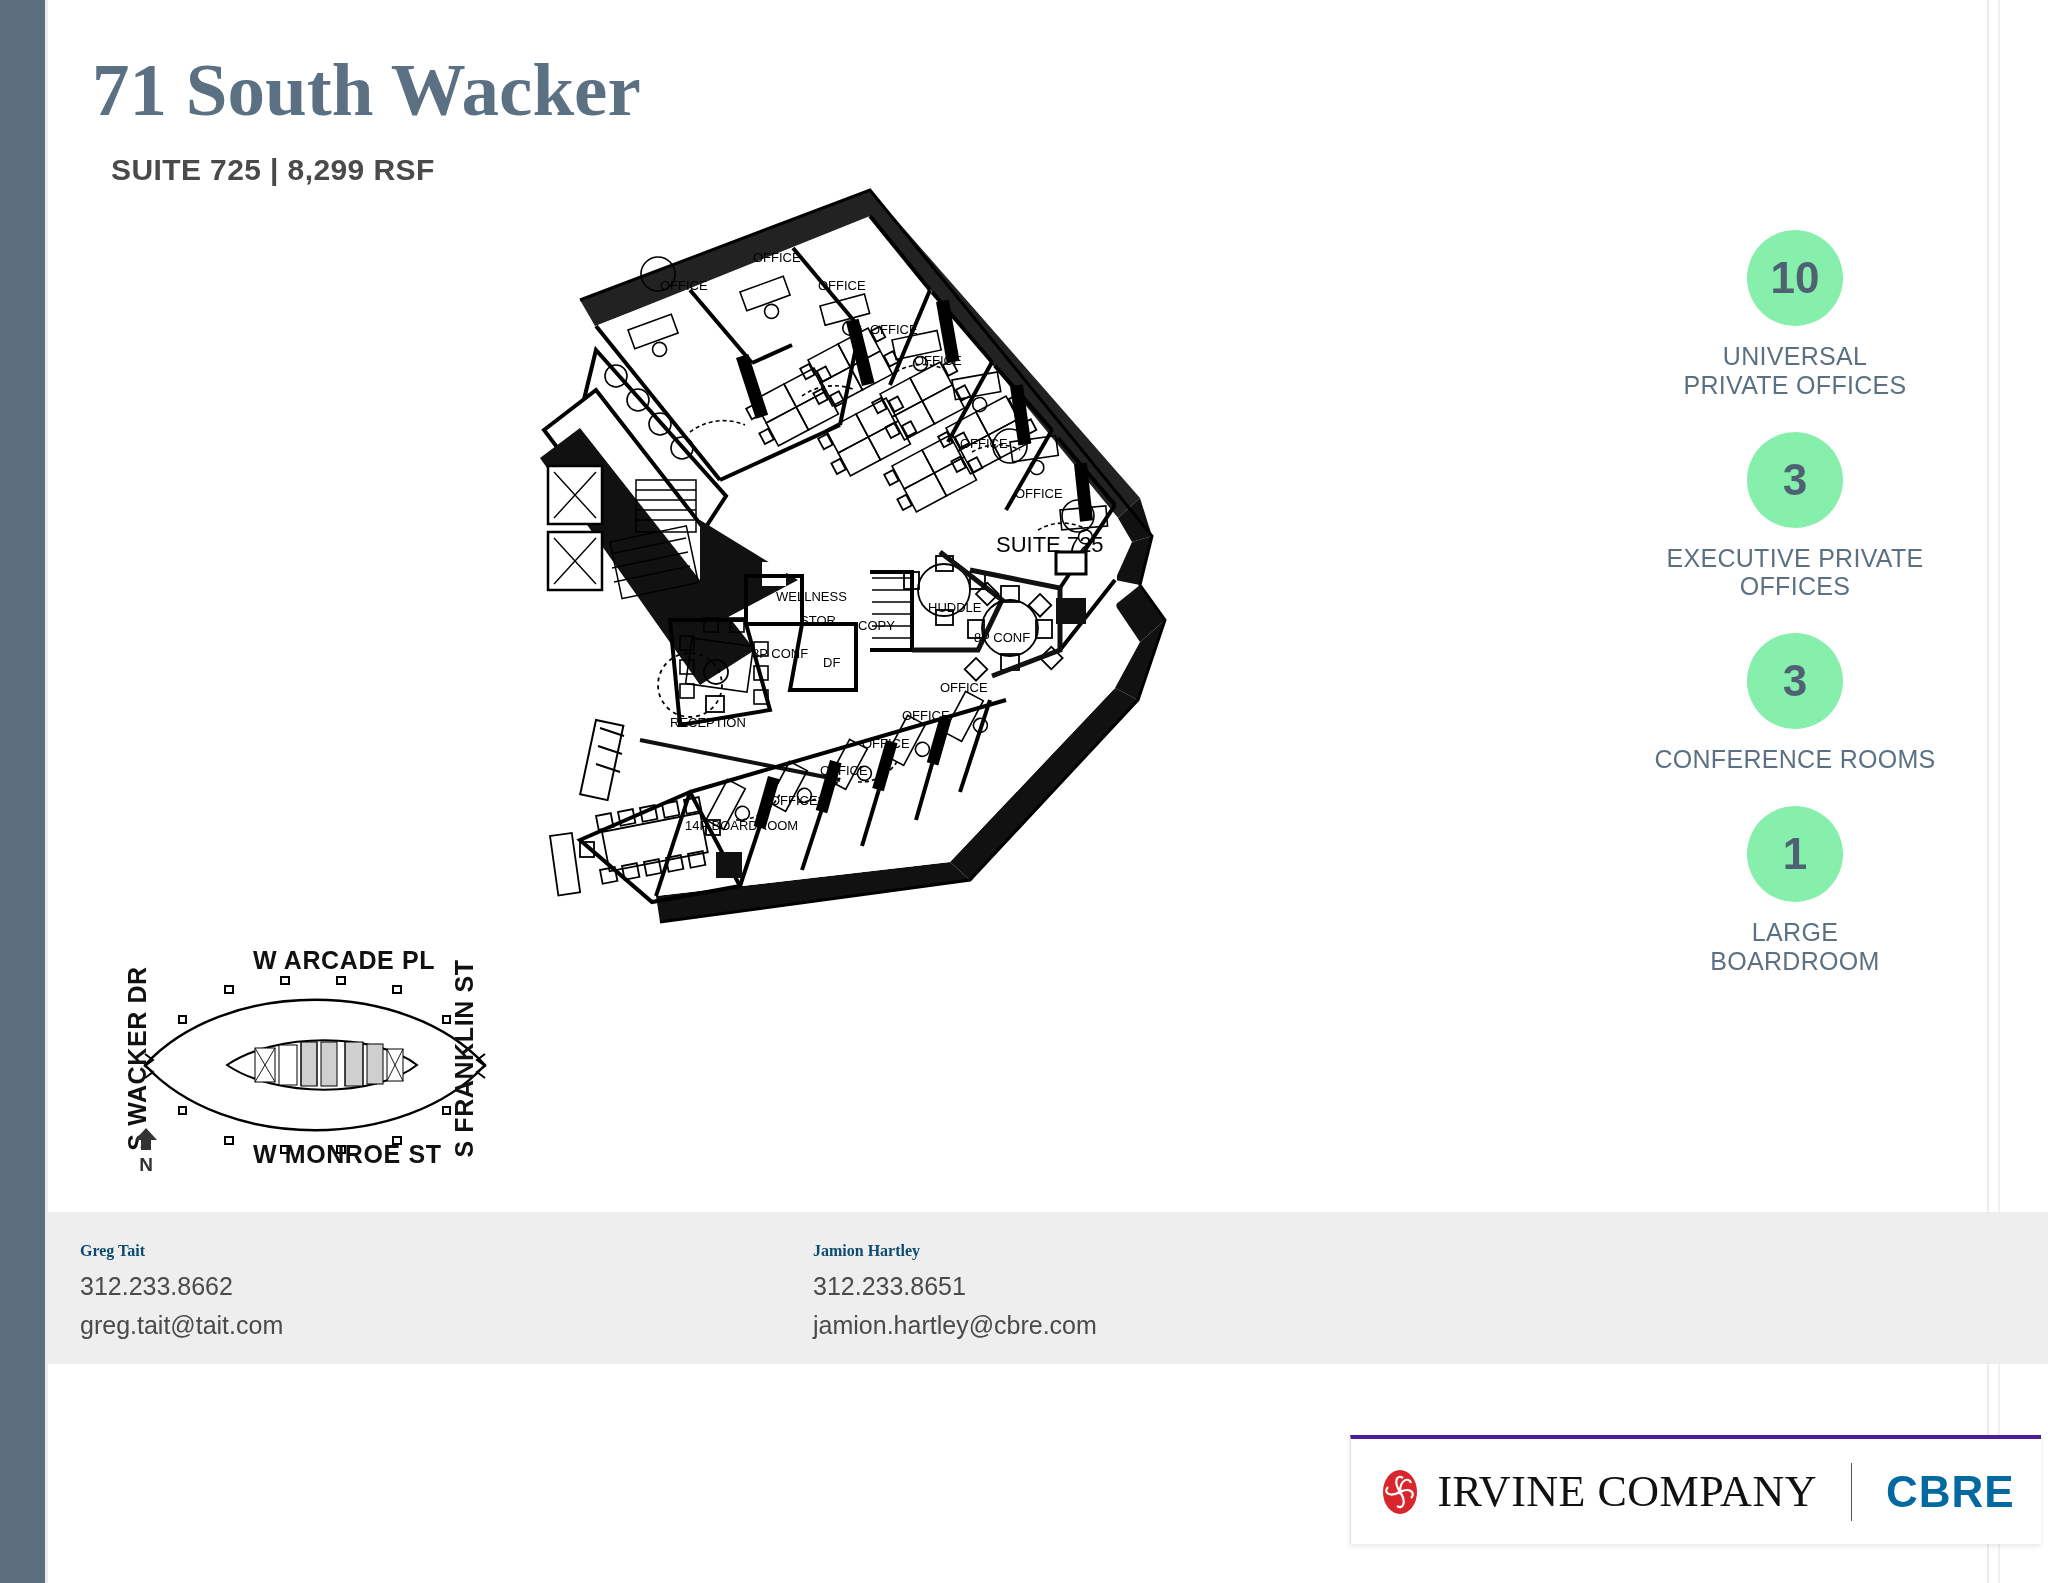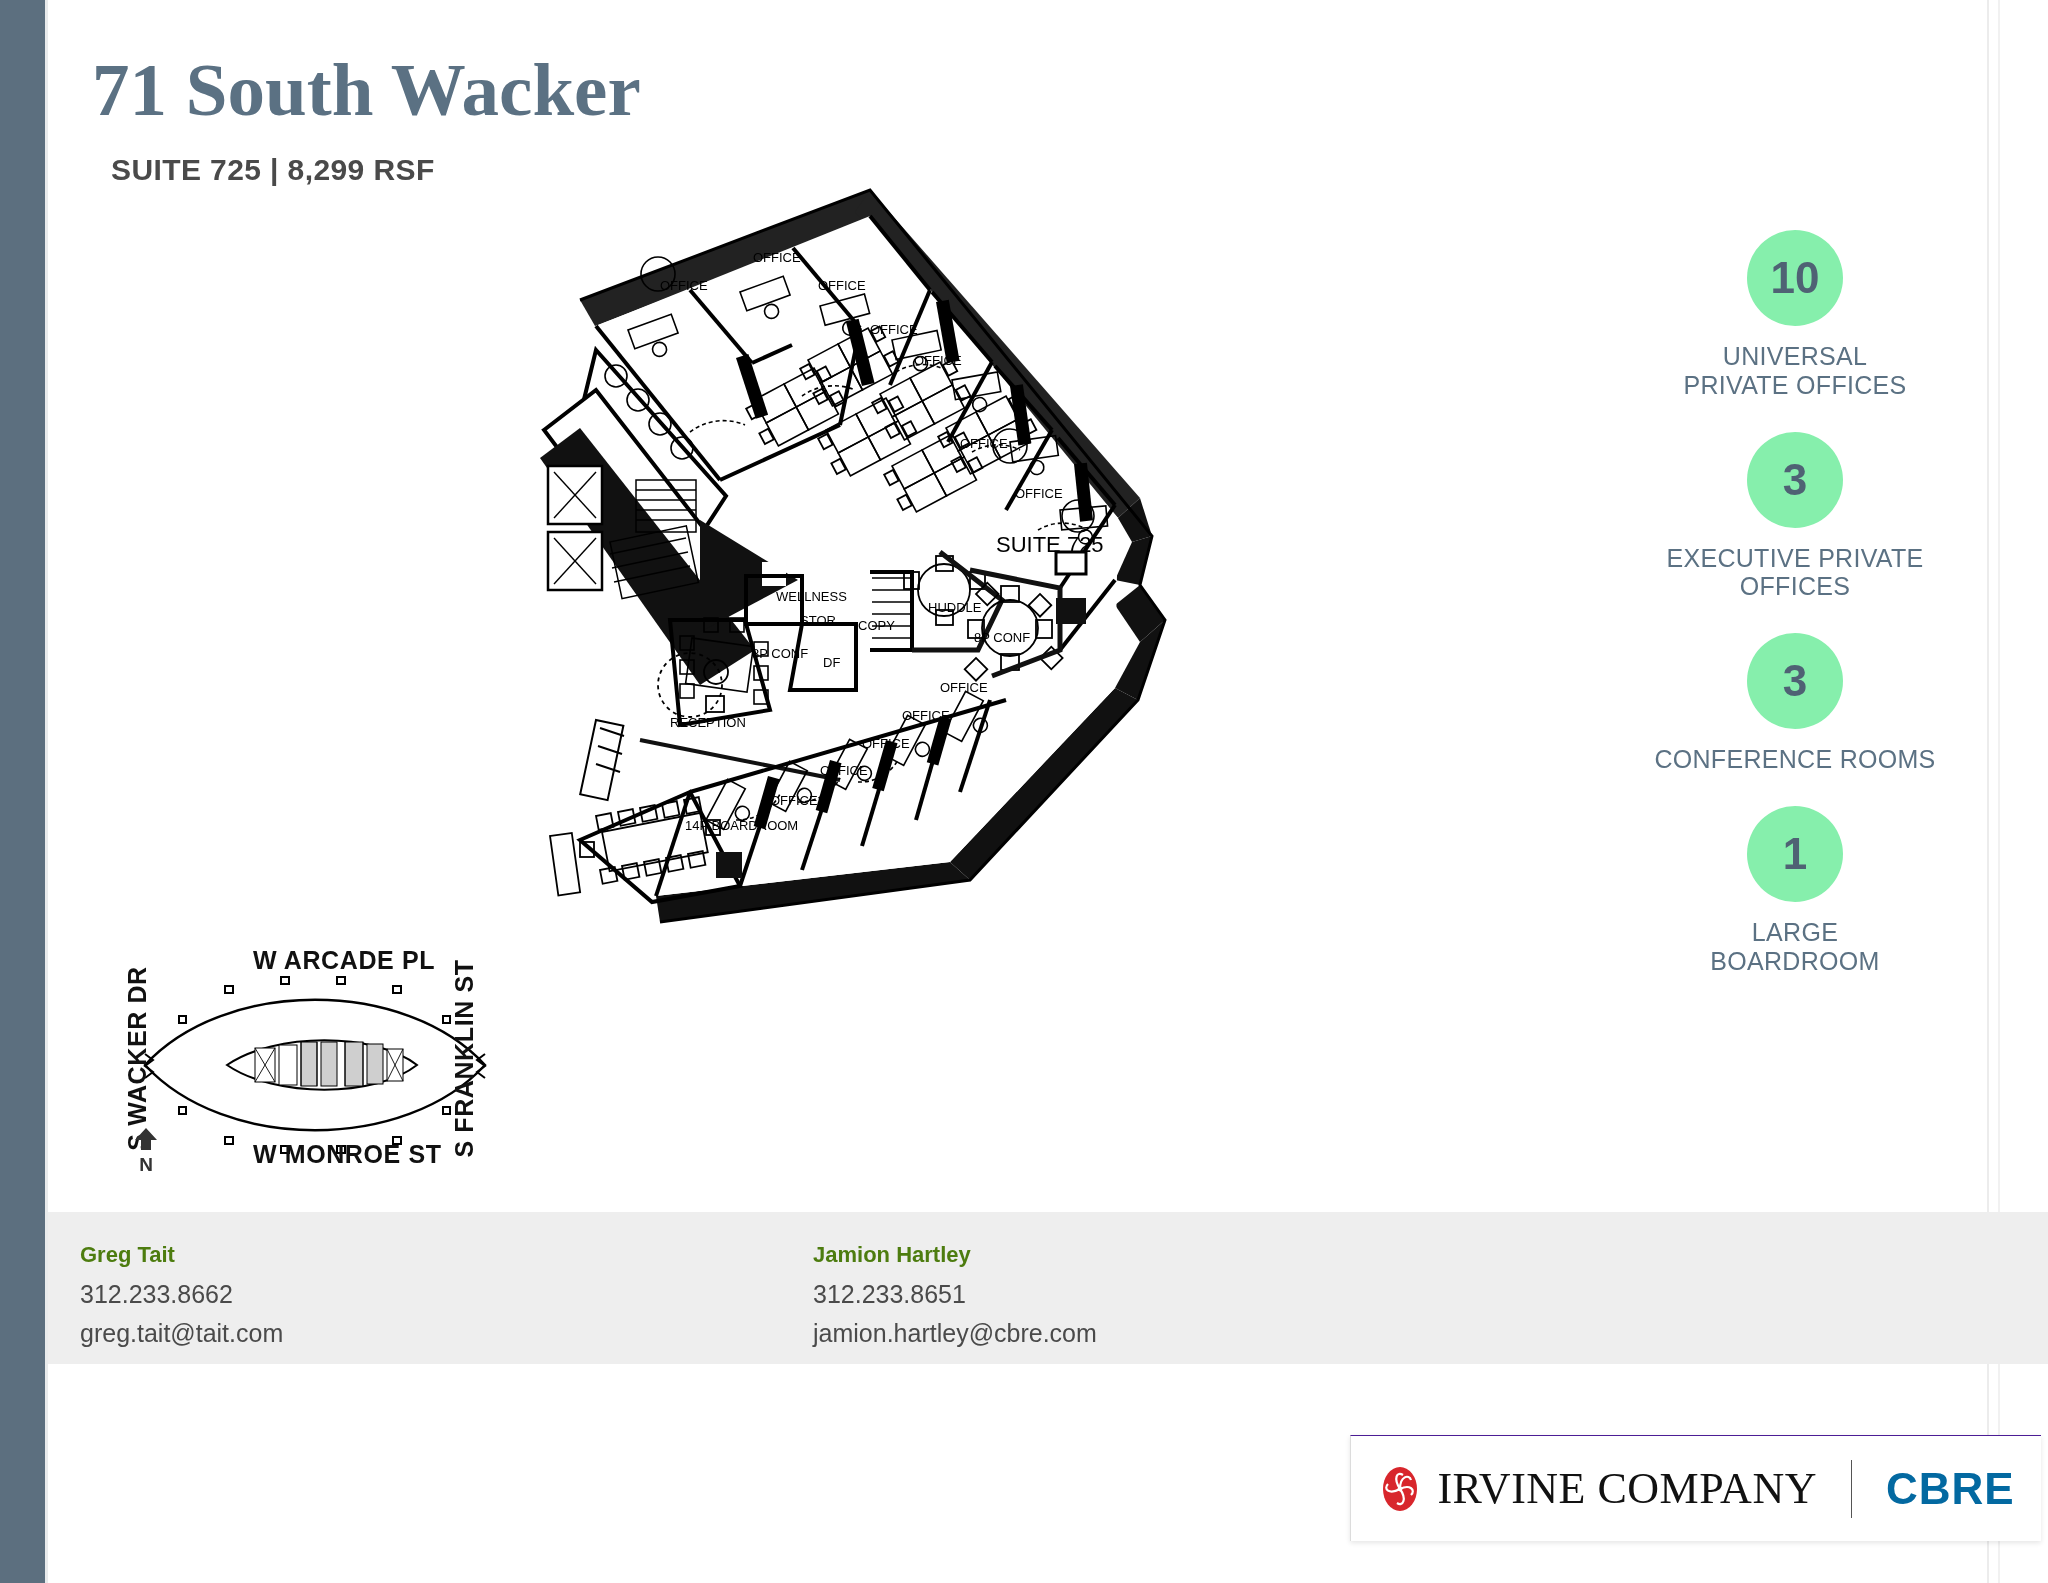--- a/index.html
+++ b/index.html
@@ -75,31 +75,31 @@
 
   
   .contacts{
     position:absolute;left:48px;top:1212px;width:2000px;height:152px;
     background:#eeeeee;
   }
   .contact{
     position:absolute;top:30px;
   }
   .contact .name{
-    font-size:22px;font-weight:700;color:#4d7c0f;margin-bottom:12px;
+    font-size:16px;font-weight:700;color:#0c4a6e;margin-bottom:12px;font-family:Liberation Serif, serif;
   }
   .contact .phone, .contact .email{
     font-size:25px;color:#4a4a4a;margin-bottom:10px;
   }
 
   
   .logo-box{
     position:absolute;left:1350px;top:1435px;width:690px;height:105px;
     background:#ffffff;
-    border-top:1px solid #4c1d95;
+    border-top:4px solid #4c1d95;
     border-left:1px solid #dcdcdc;
     box-shadow:0 2px 5px rgba(0,0,0,.10);
     display:flex;align-items:center;justify-content:center;gap:34px;
   }
   .irvine{display:flex;align-items:center;gap:14px;}
   .irvine-word{
     font-family:"Liberation Serif", serif;
     font-size:44px;color:#111;letter-spacing:.5px;font-variant:small-caps;
     white-space:nowrap;
   }

